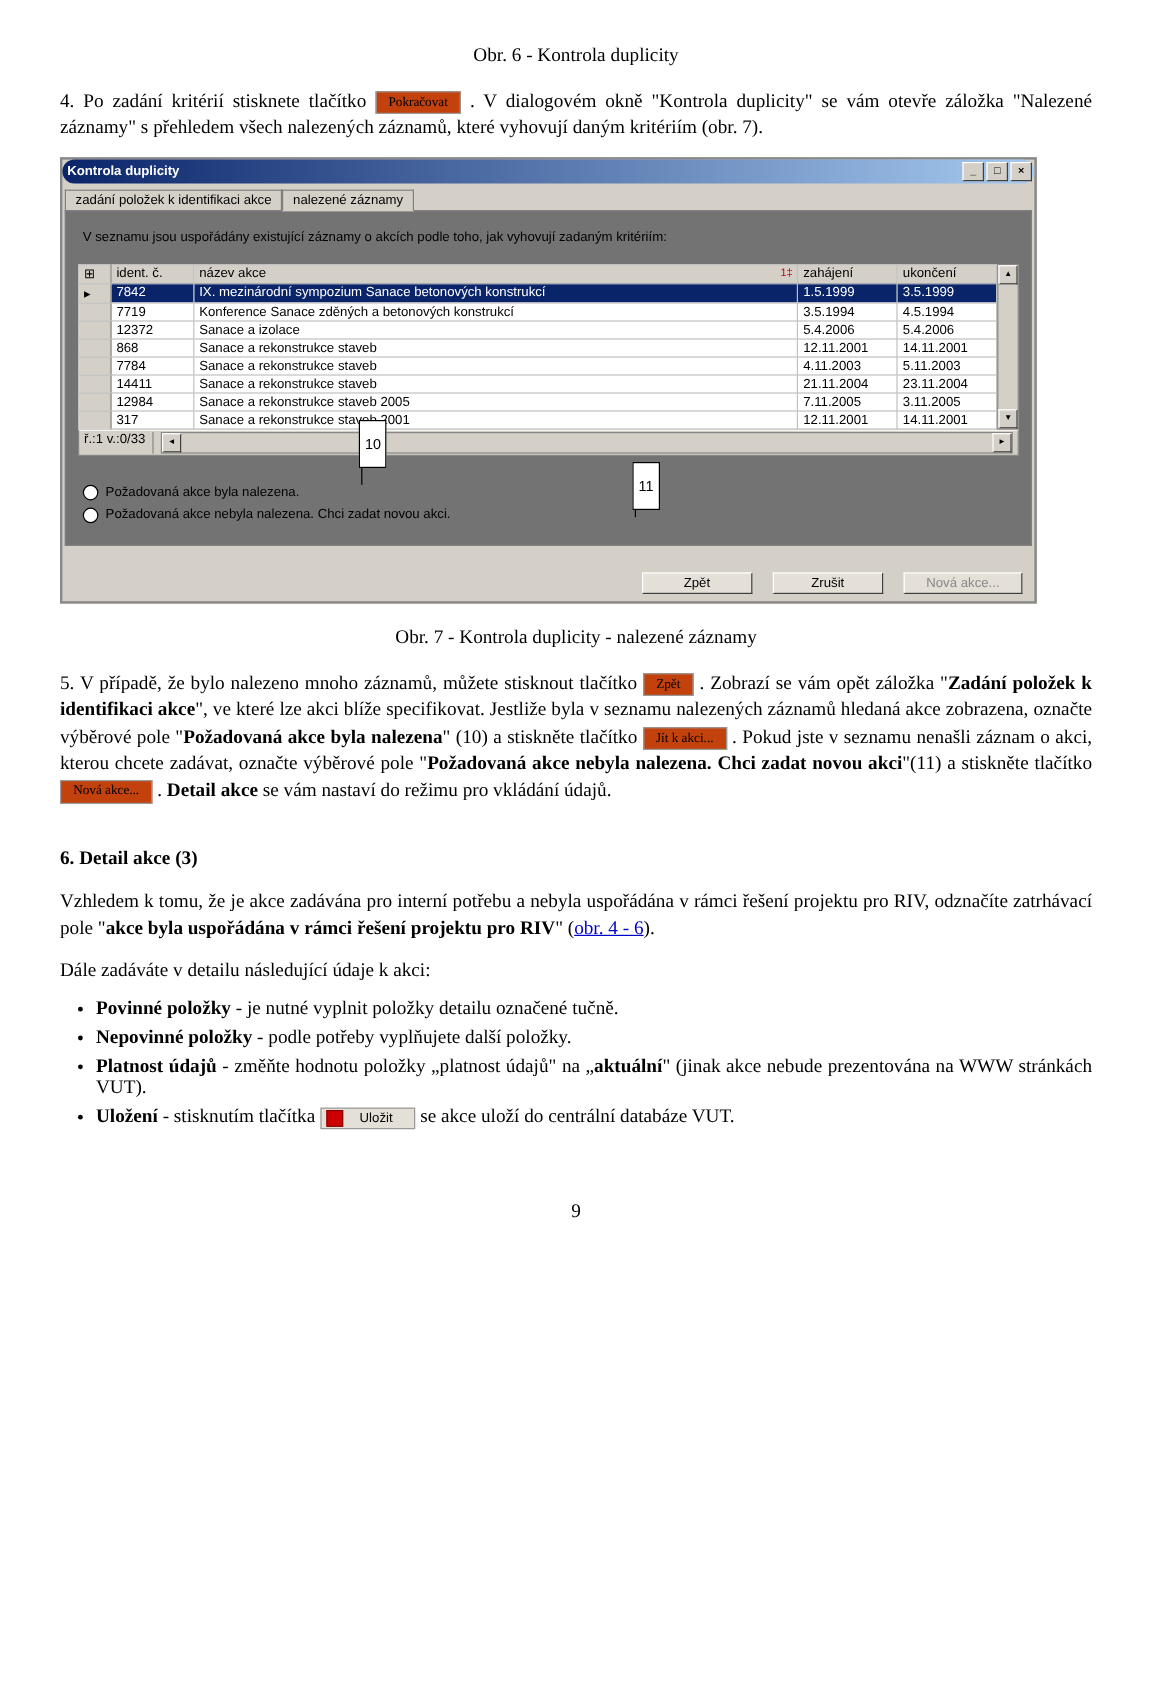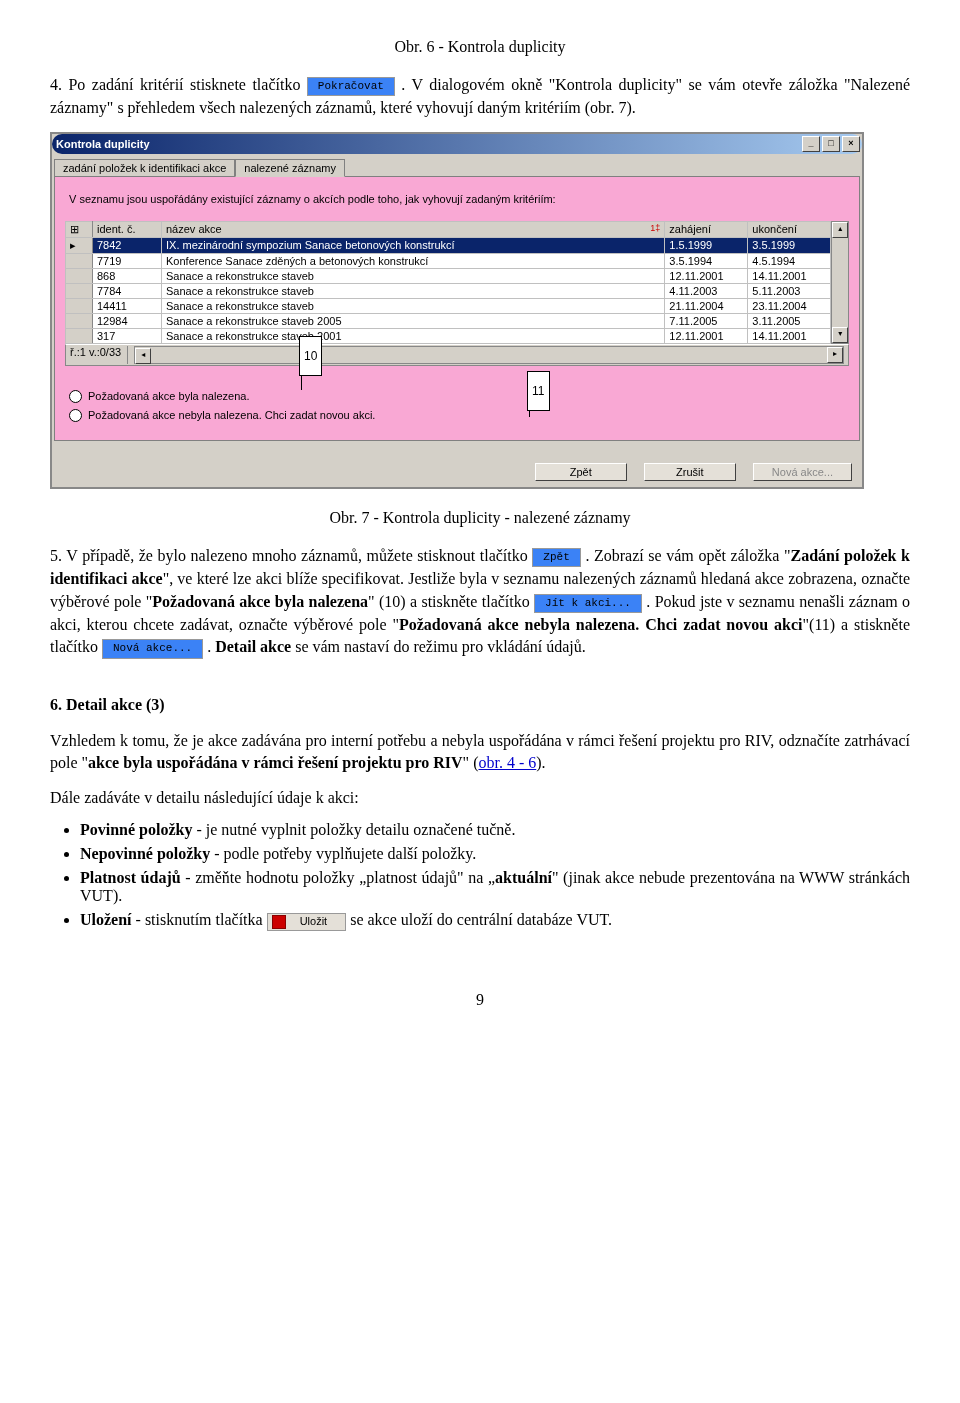--- a/index.html
+++ b/index.html
@@ -15,23 +15,23 @@
     text-align: center;
     margin: 8px 0 18px 0;
   }
   p {
     margin: 12px 0;
     text-align: justify;
     line-height: 1.4;
   }
   .btn-img {
     display: inline-block;
-    background: #3b82f6;
+    background: #c2410c;
     border: 1px solid #999;
-    font-family: Liberation Mono, monospace;
+    font-family: Liberation Serif, serif;
     font-size: 11px;
     padding: 1px 10px;
     position: relative;
     top: -1px;
   }
   .link-blue { color: #0000cc; text-decoration: underline; }
 
   
   .dialog {
     width: 810px;
@@ -71,21 +71,21 @@
     font-size: 11px;
     margin-right: 0;
     position: relative;
     top: 1px;
   }
   .tab.active { border-bottom: 1px solid #d4d0c8; background:#d4d0c8; z-index:2; }
   .tab-body {
     border: 1px solid #808080;
     margin: 0 2px 6px 2px;
     padding: 10px 10px 10px 10px;
-    background:#f9a8d4;
+    background:#737373;
     position: relative;
   }
   .intro { margin: 6px 4px 16px 4px; }
   
   .tbl { border-collapse: collapse; width: 100%; background:#fff; }
   .tbl th, .tbl td {
     border: 1px solid #c0c0c0;
     font-size: 11px;
     padding: 1px 4px;
     text-align: left;
@@ -195,20 +195,27 @@
           <td>IX. mezinárodní sympozium Sanace betonových konstrukcí</td>
           <td>1.5.1999</td>
           <td>3.5.1999</td>
         </tr>
         <tr>
           <td class="selector"></td>
           <td>7719</td>
           <td>Konference Sanace zděných a betonových konstrukcí</td>
           <td>3.5.1994</td>
           <td>4.5.1994</td>
+        </tr>
+        <tr>
+          <td class="selector"></td>
+          <td>12372</td>
+          <td>Sanace a izolace</td>
+          <td>5.4.2006</td>
+          <td>5.4.2006</td>
         </tr>
         <tr>
           <td class="selector"></td>
           <td>868</td>
           <td>Sanace a rekonstrukce staveb</td>
           <td>12.11.2001</td>
           <td>14.11.2001</td>
         </tr>
         <tr>
           <td class="selector"></td>

